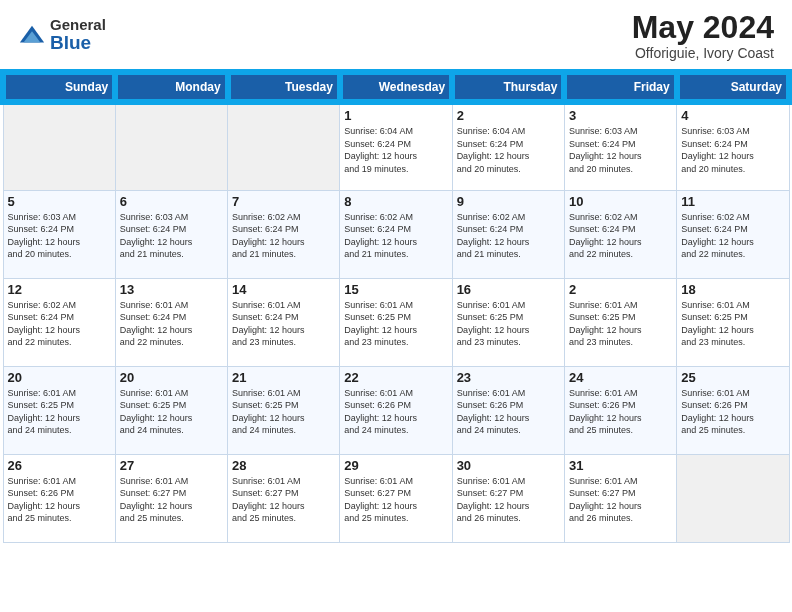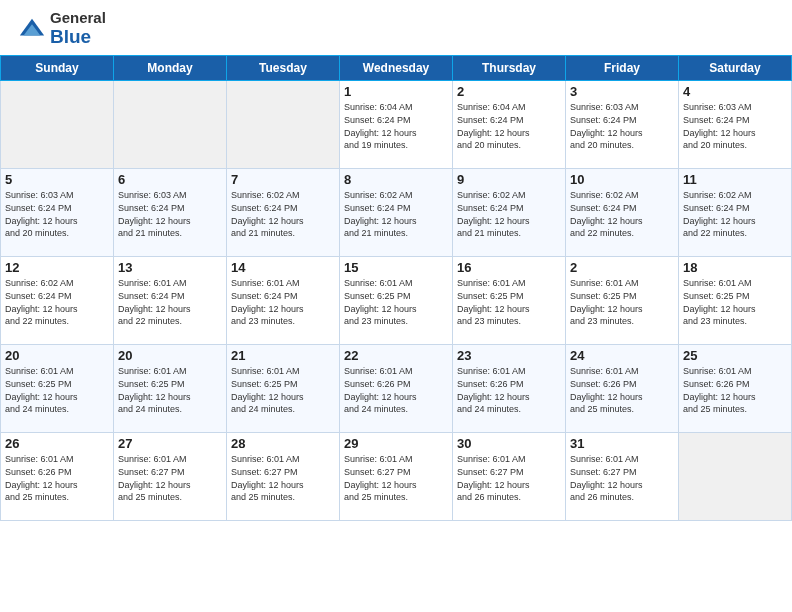--- a/index.html
+++ b/index.html
@@ -64,22 +64,22 @@
       border-collapse: collapse;
       table-layout: fixed;
       margin-top: 2px;
     }
     .calendar thead tr th {
       background: #1a5fa8;
       color: #fff;
       font-size: 12px;
       font-weight: bold;
       padding: 5px 4px;
-      text-align: center;
-      border: 1px solid #0ea5e9;
+      text-align: right;
+      border: 6px solid #0ea5e9;
     }
     .calendar tbody tr td {
       vertical-align: top;
       border: 1px solid #c8d8ea;
       padding: 3px 4px;
       font-size: 9.5px;
       color: #222;
       height: 88px;
       background: #fff;
     }
@@ -111,20 +111,24 @@
   <div class="header">
     <div class="logo">
       <svg class="logo-icon" viewBox="0 0 30 30" xmlns="http://www.w3.org/2000/svg">
         <polygon points="15,4 28,22 2,22" fill="#1a5fa8"></polygon>
         <polygon points="15,10 24,22 6,22" fill="#5a9fd4"></polygon>
       </svg>
       <div class="logo-text">
         <span class="logo-general">General</span>
         <span class="logo-blue">Blue</span>
       </div>
+    </div>
+    <div class="title-block">
+      <div class="title-month">May 2024</div>
+      <div class="title-location">Offoriguie, Ivory Coast</div>
     </div>
   </div>
 
   <table class="calendar">
     <thead>
       <tr>
         <th>Sunday</th>
         <th>Monday</th>
         <th>Tuesday</th>
         <th>Wednesday</th>

